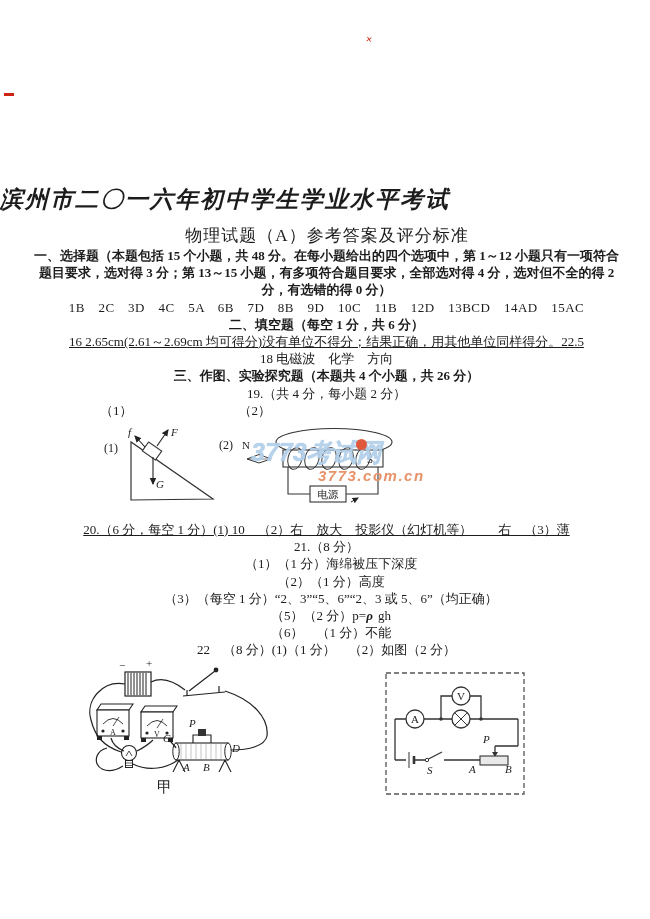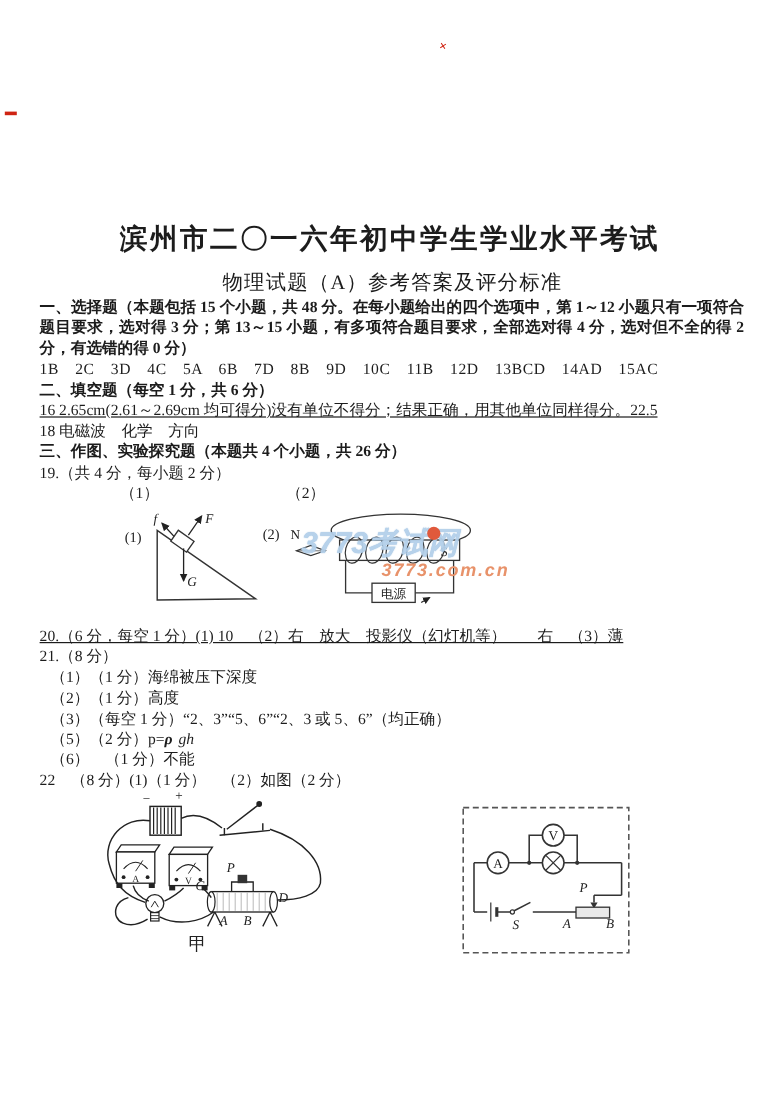--- a/index.html
+++ b/index.html
@@ -1,38 +1,38 @@
 <!DOCTYPE html>
 <html><head>
 <meta charset="utf-8">
 <style>
   html,body{margin:0;padding:0;background:#ffffff;}
   .page{position:relative;width:650px;height:919px;background:#fff;overflow:hidden;
         font-family:"Liberation Serif","DejaVu Serif",serif;color:#1c1c1c;}
-  .title{margin:184px 0 0 0;text-align:center;font-size:23px;font-weight:bold;letter-spacing:2px;}
+  .title{margin:184px 0 0 0;text-align:left;font-size:23px;font-weight:bold;letter-spacing:2px;font-style:italic;}
   .subtitle{margin:9px 0 0 4px;text-align:center;font-size:17px;font-weight:normal;letter-spacing:1px;}
   .content{padding:0 30px 0 33px;}
-  .content p{margin:0;font-size:13px;line-height:17.2px;}
+  .content p{margin:0;font-size:13px;line-height:17.2px;text-align:center;}
   .b{font-weight:bold;}
   .intro{margin-top:10px;text-align:justify;}
   .nowrap{white-space:nowrap;text-decoration:underline;}
   .answers{letter-spacing:.5px;white-space:nowrap;}
   .ind{padding-left:9px;}
   .subrow{display:flex;font-size:13px;line-height:17.2px;}
   .sr1{margin-left:67px;}
   .sr2{margin-left:106px;}
   .figrow1{position:relative;height:102px;}
   .figrow2{position:relative;height:170px;}
   .figrow1 svg,.figrow2 svg{position:absolute;}
   svg{overflow:visible;}
   svg text{font-family:"Liberation Serif","DejaVu Serif",serif;fill:#222;}
   .lbl{font-style:italic;font-size:11px;}
   .cjk{font-size:10.5px;}
   .rho{font-weight:bold;font-style:italic;}
-  .gh{font-style:italic;margin-left:5px;}
+  .gh{margin-left:5px;}
   
   .wm1{position:absolute;left:251px;top:436px;z-index:6;font-family:"Liberation Sans","DejaVu Sans",sans-serif;
        font-size:25px;font-weight:bold;font-style:italic;color:#b4d0ea;text-shadow:0 0 1px #8fb6da;opacity:.95;}
   .wm-dot{position:absolute;left:356px;top:439px;width:11px;height:11px;border-radius:50%;background:#e0593c;z-index:7;}
   .wm2{position:absolute;left:318px;top:467px;z-index:6;font-family:"Liberation Sans","DejaVu Sans",sans-serif;
        font-size:15px;font-weight:bold;font-style:italic;color:#e8926a;letter-spacing:1.5px;}
   
   .mark-cross{position:absolute;left:366px;top:33px;color:#cf2413;font-size:11px;font-weight:bold;transform:rotate(12deg);}
   .mark-dash{position:absolute;left:4px;top:93px;width:10px;height:3px;background:#cf2413;}
 </style>

